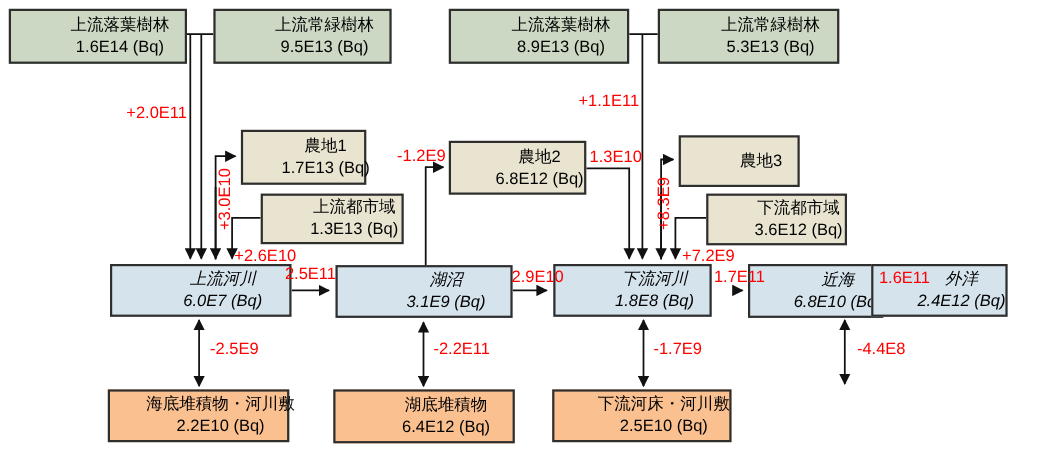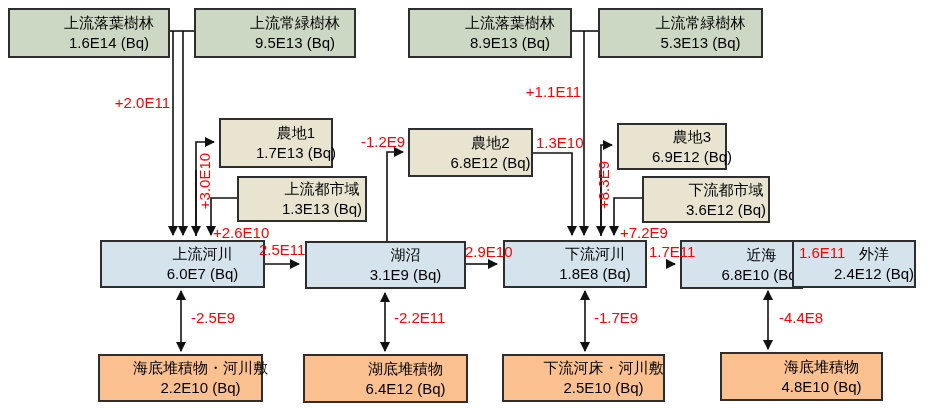--- a/index.html
+++ b/index.html
@@ -17,21 +17,21 @@
     border:2px solid #2e2e2e;
     display:flex;flex-direction:column;
     align-items:center;justify-content:center;
     text-align:center;color:#000;
     font-size:15px;line-height:20px;
     white-space:nowrap;
     padding-left:40px;
   }
   .forest{background:var(--c-forest,#ccd8c4);}
   .land{background:var(--c-land,#e8e4d0);}
-  .water{background:var(--c-water,#d5e3ec);}
+  .water{background:var(--c-water,#d5e3ec);font-style:italic;}
   .sediment{background:var(--c-sediment,#fac090);}
   .flux{
     position:absolute;z-index:3;
     color:var(--c-flux,#ff0000);
     font-size:15px;line-height:16px;
     white-space:nowrap;
     text-align:right;
   }
   .flux.ralign{text-align:right;}
   .flux.vert{
@@ -106,21 +106,20 @@
   <div class="node land" style="left:237px;top:176px;width:130px;height:46px">
     <span>上流都市域</span>
     <span>1.3E13 (Bq)</span>
   </div>
   <div class="node land" style="left:408px;top:128px;width:125px;height:49px">
     <span>農地2</span>
     <span>6.8E12 (Bq)</span>
   </div>
   <div class="node land" style="left:617px;top:123px;width:110px;height:47px">
     <span>農地3</span>
-    <span>6.9E12 (Bq)</span>
   </div>
   <div class="node land" style="left:642px;top:176px;width:128px;height:47px">
     <span>下流都市域</span>
     <span>3.6E12 (Bq)</span>
   </div>
 
   <div class="node water" style="left:100px;top:240px;width:165px;height:48px">
     <span>上流河川</span>
     <span>6.0E7 (Bq)</span>
   </div>
@@ -146,24 +145,20 @@
     <span>2.2E10 (Bq)</span>
   </div>
   <div class="node sediment" style="left:303px;top:354px;width:165px;height:49px">
     <span>湖底堆積物</span>
     <span>6.4E12 (Bq)</span>
   </div>
   <div class="node sediment" style="left:502px;top:354px;width:163px;height:48px">
     <span>下流河床・河川敷</span>
     <span>2.5E10 (Bq)</span>
   </div>
-  <div class="node sediment" style="left:720px;top:352px;width:163px;height:49px">
-    <span>海底堆積物</span>
-    <span>4.8E10 (Bq)</span>
-  </div>
 
   <div class="flux ralign" style="left:98px;top:95px;width:72px">+2.0E11</div>
   <div class="flux vert" style="left:168px;top:173px;width:74px">+3.0E10</div>
   <div class="flux" style="left:213px;top:225px">+2.6E10</div>
   <div class="flux ralign" style="left:509px;top:84px;width:72px">+1.1E11</div>
   <div class="flux" style="left:361px;top:134px">-1.2E9</div>
   <div class="flux" style="left:536px;top:135px">1.3E10</div>
   <div class="flux vert" style="left:572px;top:177px;width:64px">+8.3E9</div>
   <div class="flux" style="left:620px;top:225px">+7.2E9</div>
   <div class="flux" style="left:259px;top:242px">2.5E11</div>

